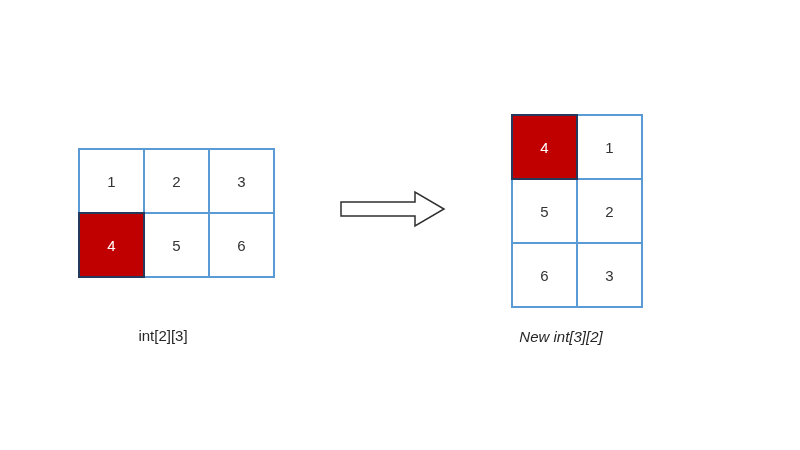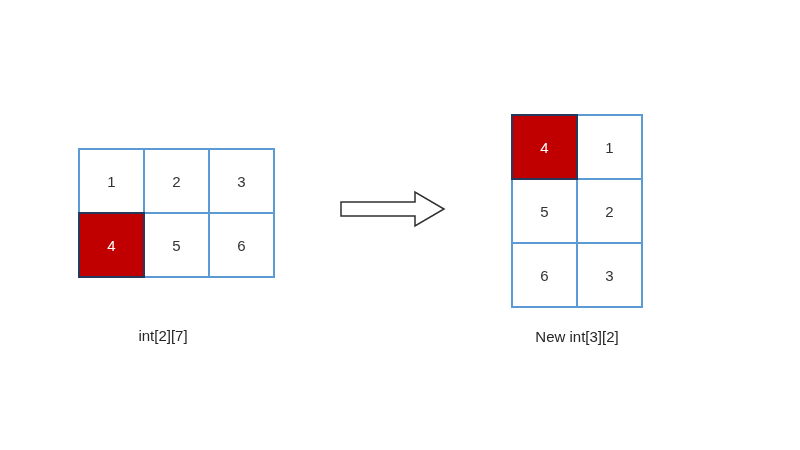--- a/index.html
+++ b/index.html
@@ -48,21 +48,21 @@
   #left-grid  { left: 78px;  top: 148px; }
   #right-grid { left: 511px; top: 114px; }
   .grid-label {
     position: absolute;
     font-size: 15px;
     color: var(--label-text);
     text-align: center;
     line-height: 20px;
   }
   #left-grid-label  { left: 63px;  top: 326px; width: 200px; }
-  #right-grid-label { left: 509px; top: 327px; width: 136px; }
+  #right-grid-label { left: 493px; top: 327px; width: 136px; font-style: italic; }
   .arrow-wrap {
     position: absolute;
     left: 340px;
     top: 190px;
     width: 106px;
     height: 38px;
   }
   .arrow-wrap svg { display: block; width: 100%; height: 100%; }
 </style>
 </head>
@@ -72,21 +72,21 @@
 
   <div id="left-grid" class="grid" style="grid-template-columns: repeat(3, 63px);">
       <div class="cell">1</div>
       <div class="cell">2</div>
       <div class="cell">3</div>
       <div class="cell highlight">4</div>
       <div class="cell">5</div>
       <div class="cell">6</div>
     </div>
 
-  <div id="left-grid-label" class="grid-label">int[2][7]</div>
+  <div id="left-grid-label" class="grid-label">int[2][3]</div>
 
   <div class="arrow-wrap">
     <svg viewBox="0 0 106 38" xmlns="http://www.w3.org/2000/svg" aria-hidden="true">
       <polygon points="1,12 75,12 75,2 104,19 75,36 75,26 1,26" fill="#ffffff" stroke="var(--arrow-outline)" stroke-width="1.5" stroke-linejoin="miter"></polygon>
     </svg>
   </div>
 
   <div id="right-grid" class="grid" style="grid-template-columns: repeat(2, 63px);">
       <div class="cell highlight">4</div>
       <div class="cell">1</div>

